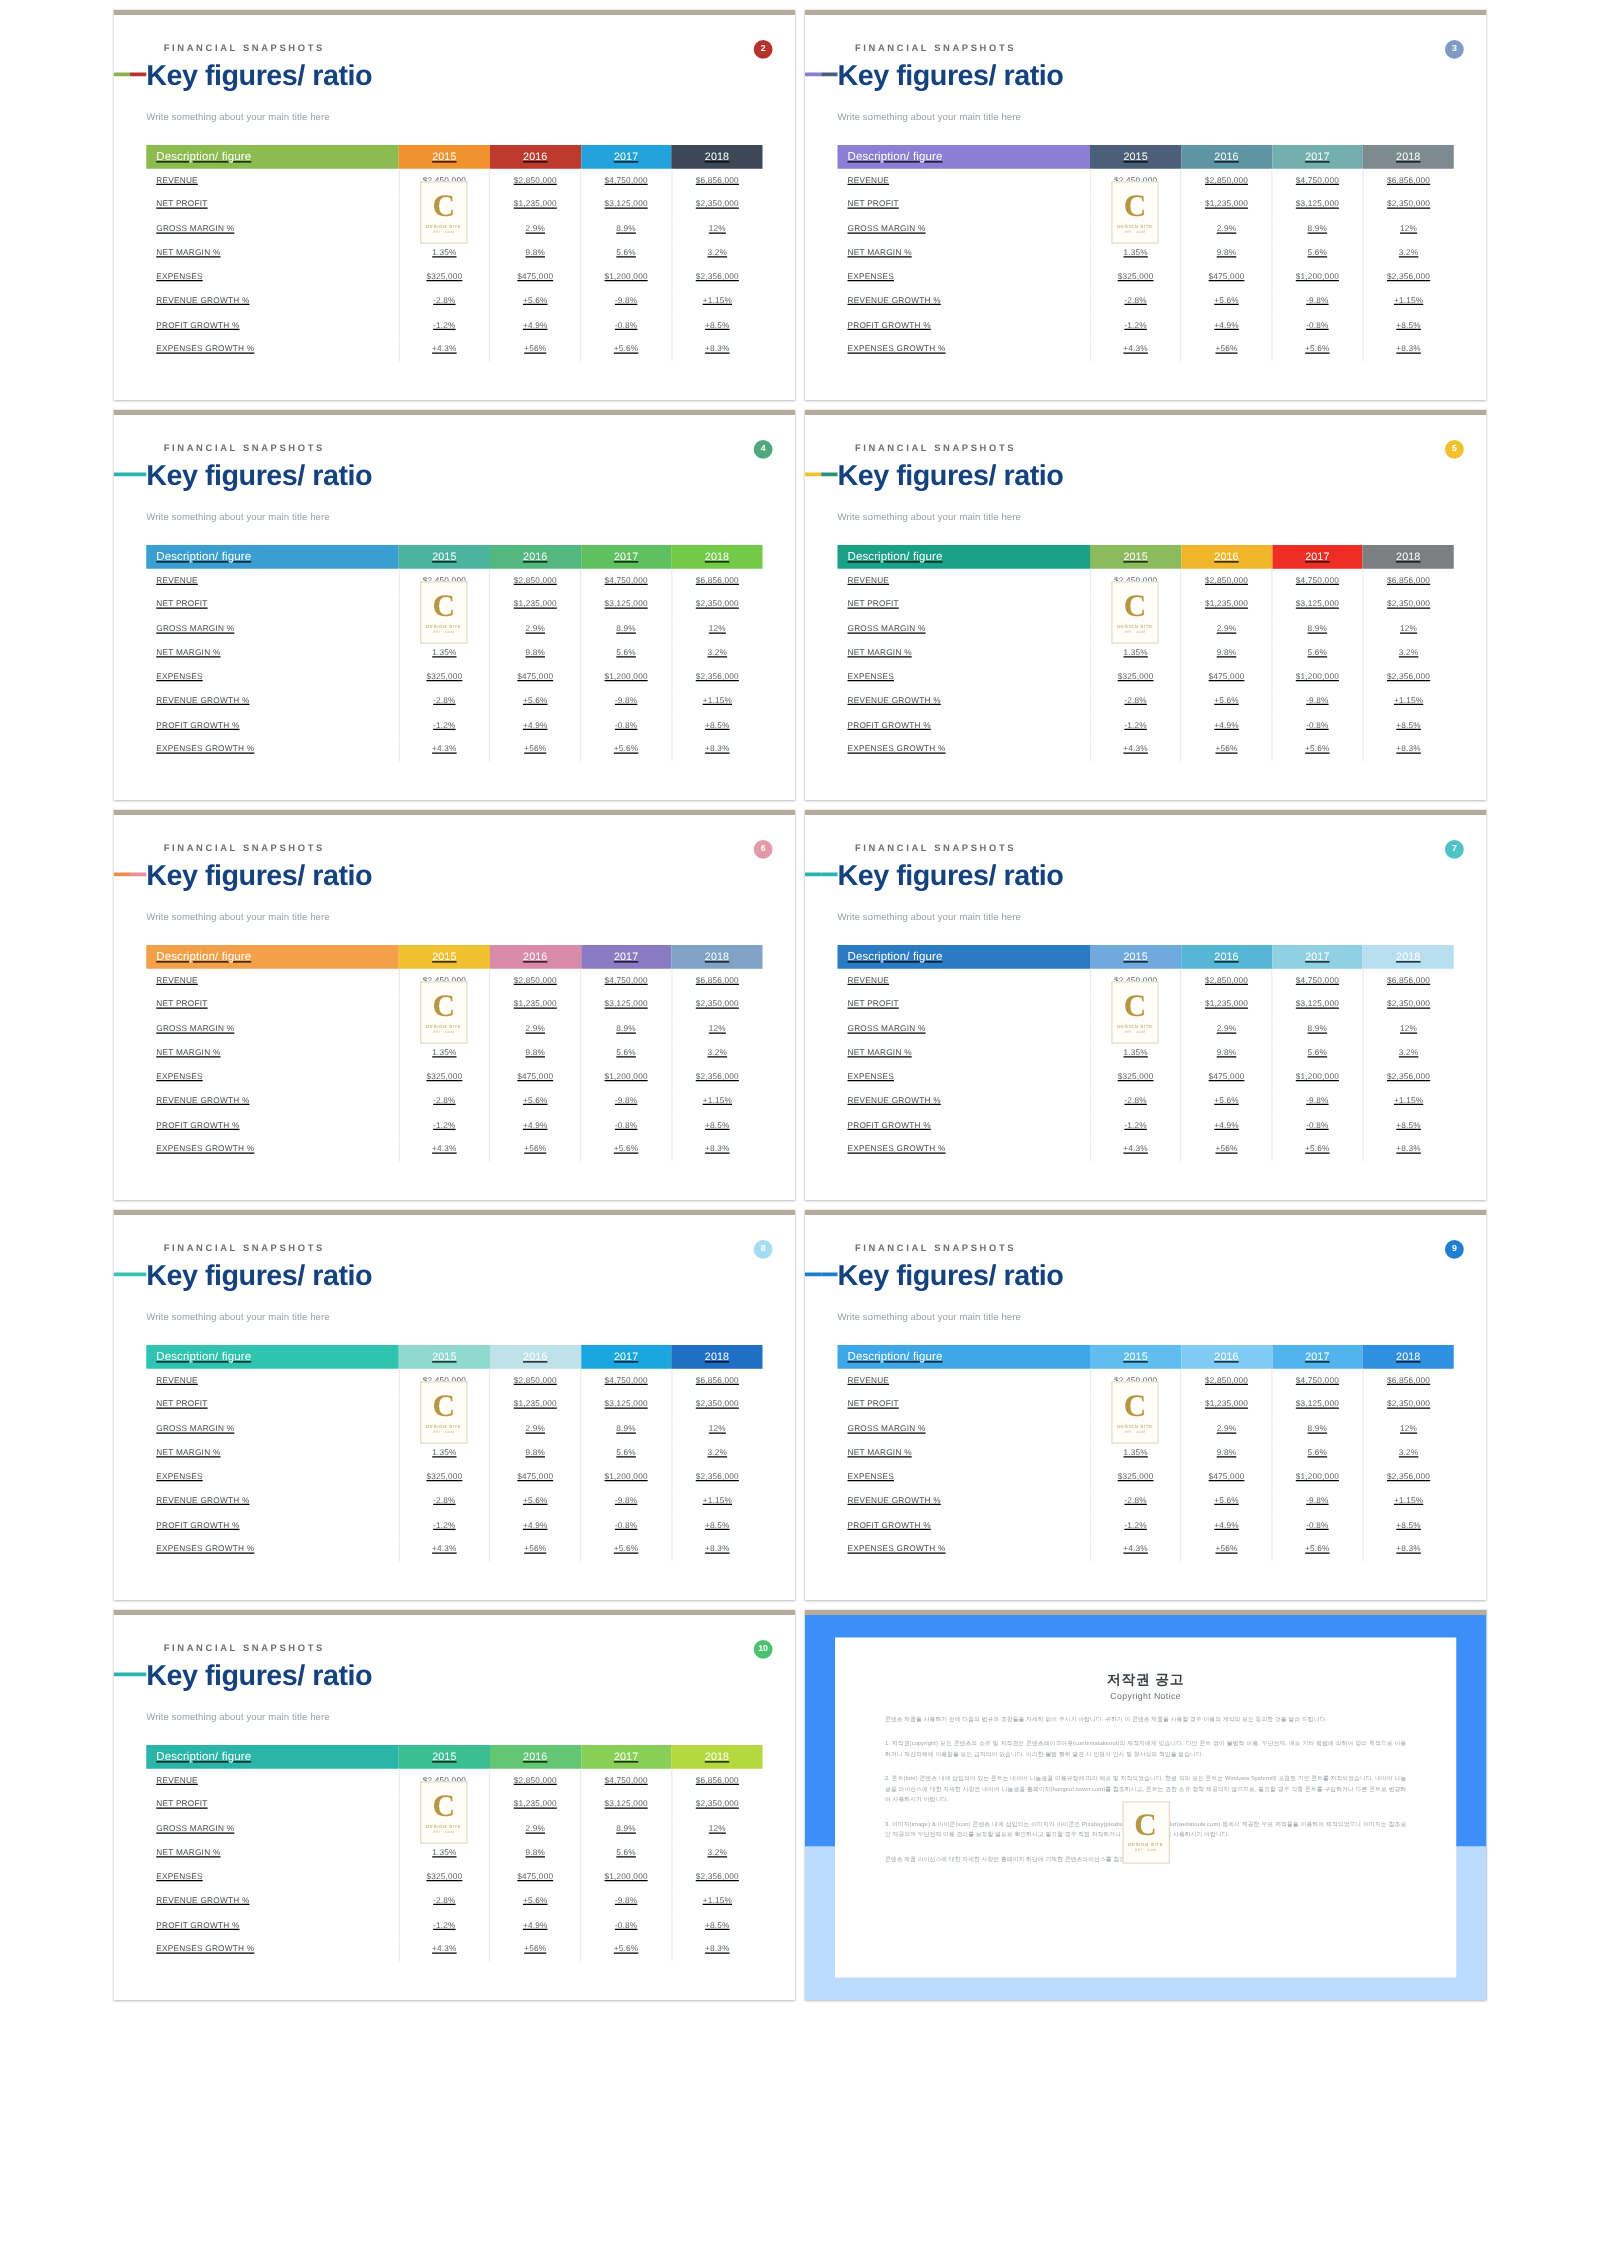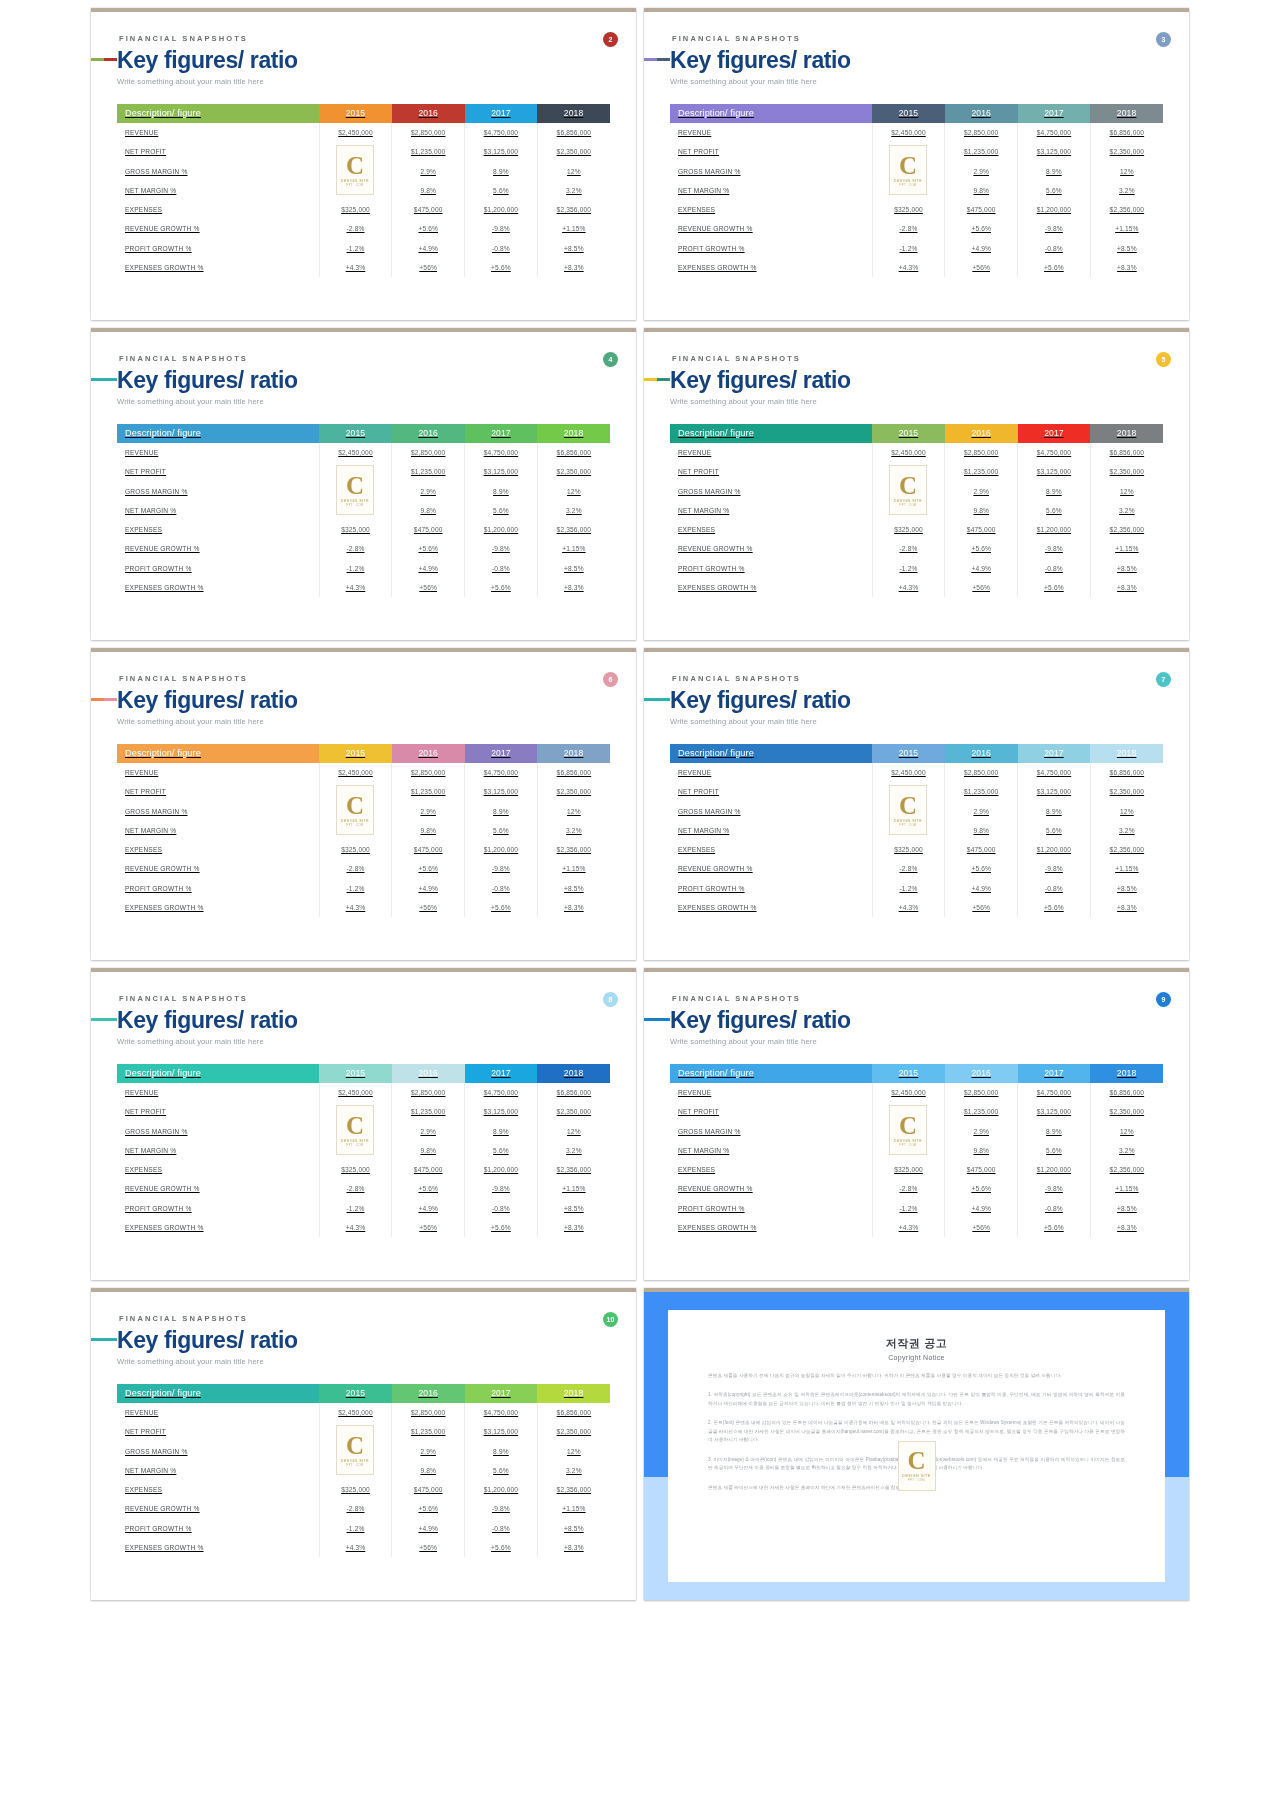--- a/index.html
+++ b/index.html
@@ -30,34 +30,34 @@
     border-top: 4px solid #b9ab99;
     box-shadow: 0 1px 2px rgba(0,0,0,.22), 0 0 0 1px rgba(0,0,0,.05);
     overflow: hidden;
     padding: 22px 26px 0 26px;
   }
   .eyebrow {
     font-size: 7.5px;
     letter-spacing: 2.1px;
     color: #6b6f72;
     font-weight: 600;
-    margin-left: 2px;
+    margin-left: 14px;
   }
   .title-wrap { position: relative; margin-top: 5px; }
   .title {
     font-size: 23px;
     font-weight: 700;
     color: #14427f;
     letter-spacing: -0.4px;
     line-height: 1.08;
   }
   .subtitle {
     font-size: 7.6px;
     color: #9aa0a6;
-    margin-top: 4px;
+    margin-top: 16px;
     letter-spacing: .1px;
   }
   
   .accent {
     position: absolute;
     left: 0;
     top: 46px;
     width: 26px;
     height: 3px;
     display: flex;

